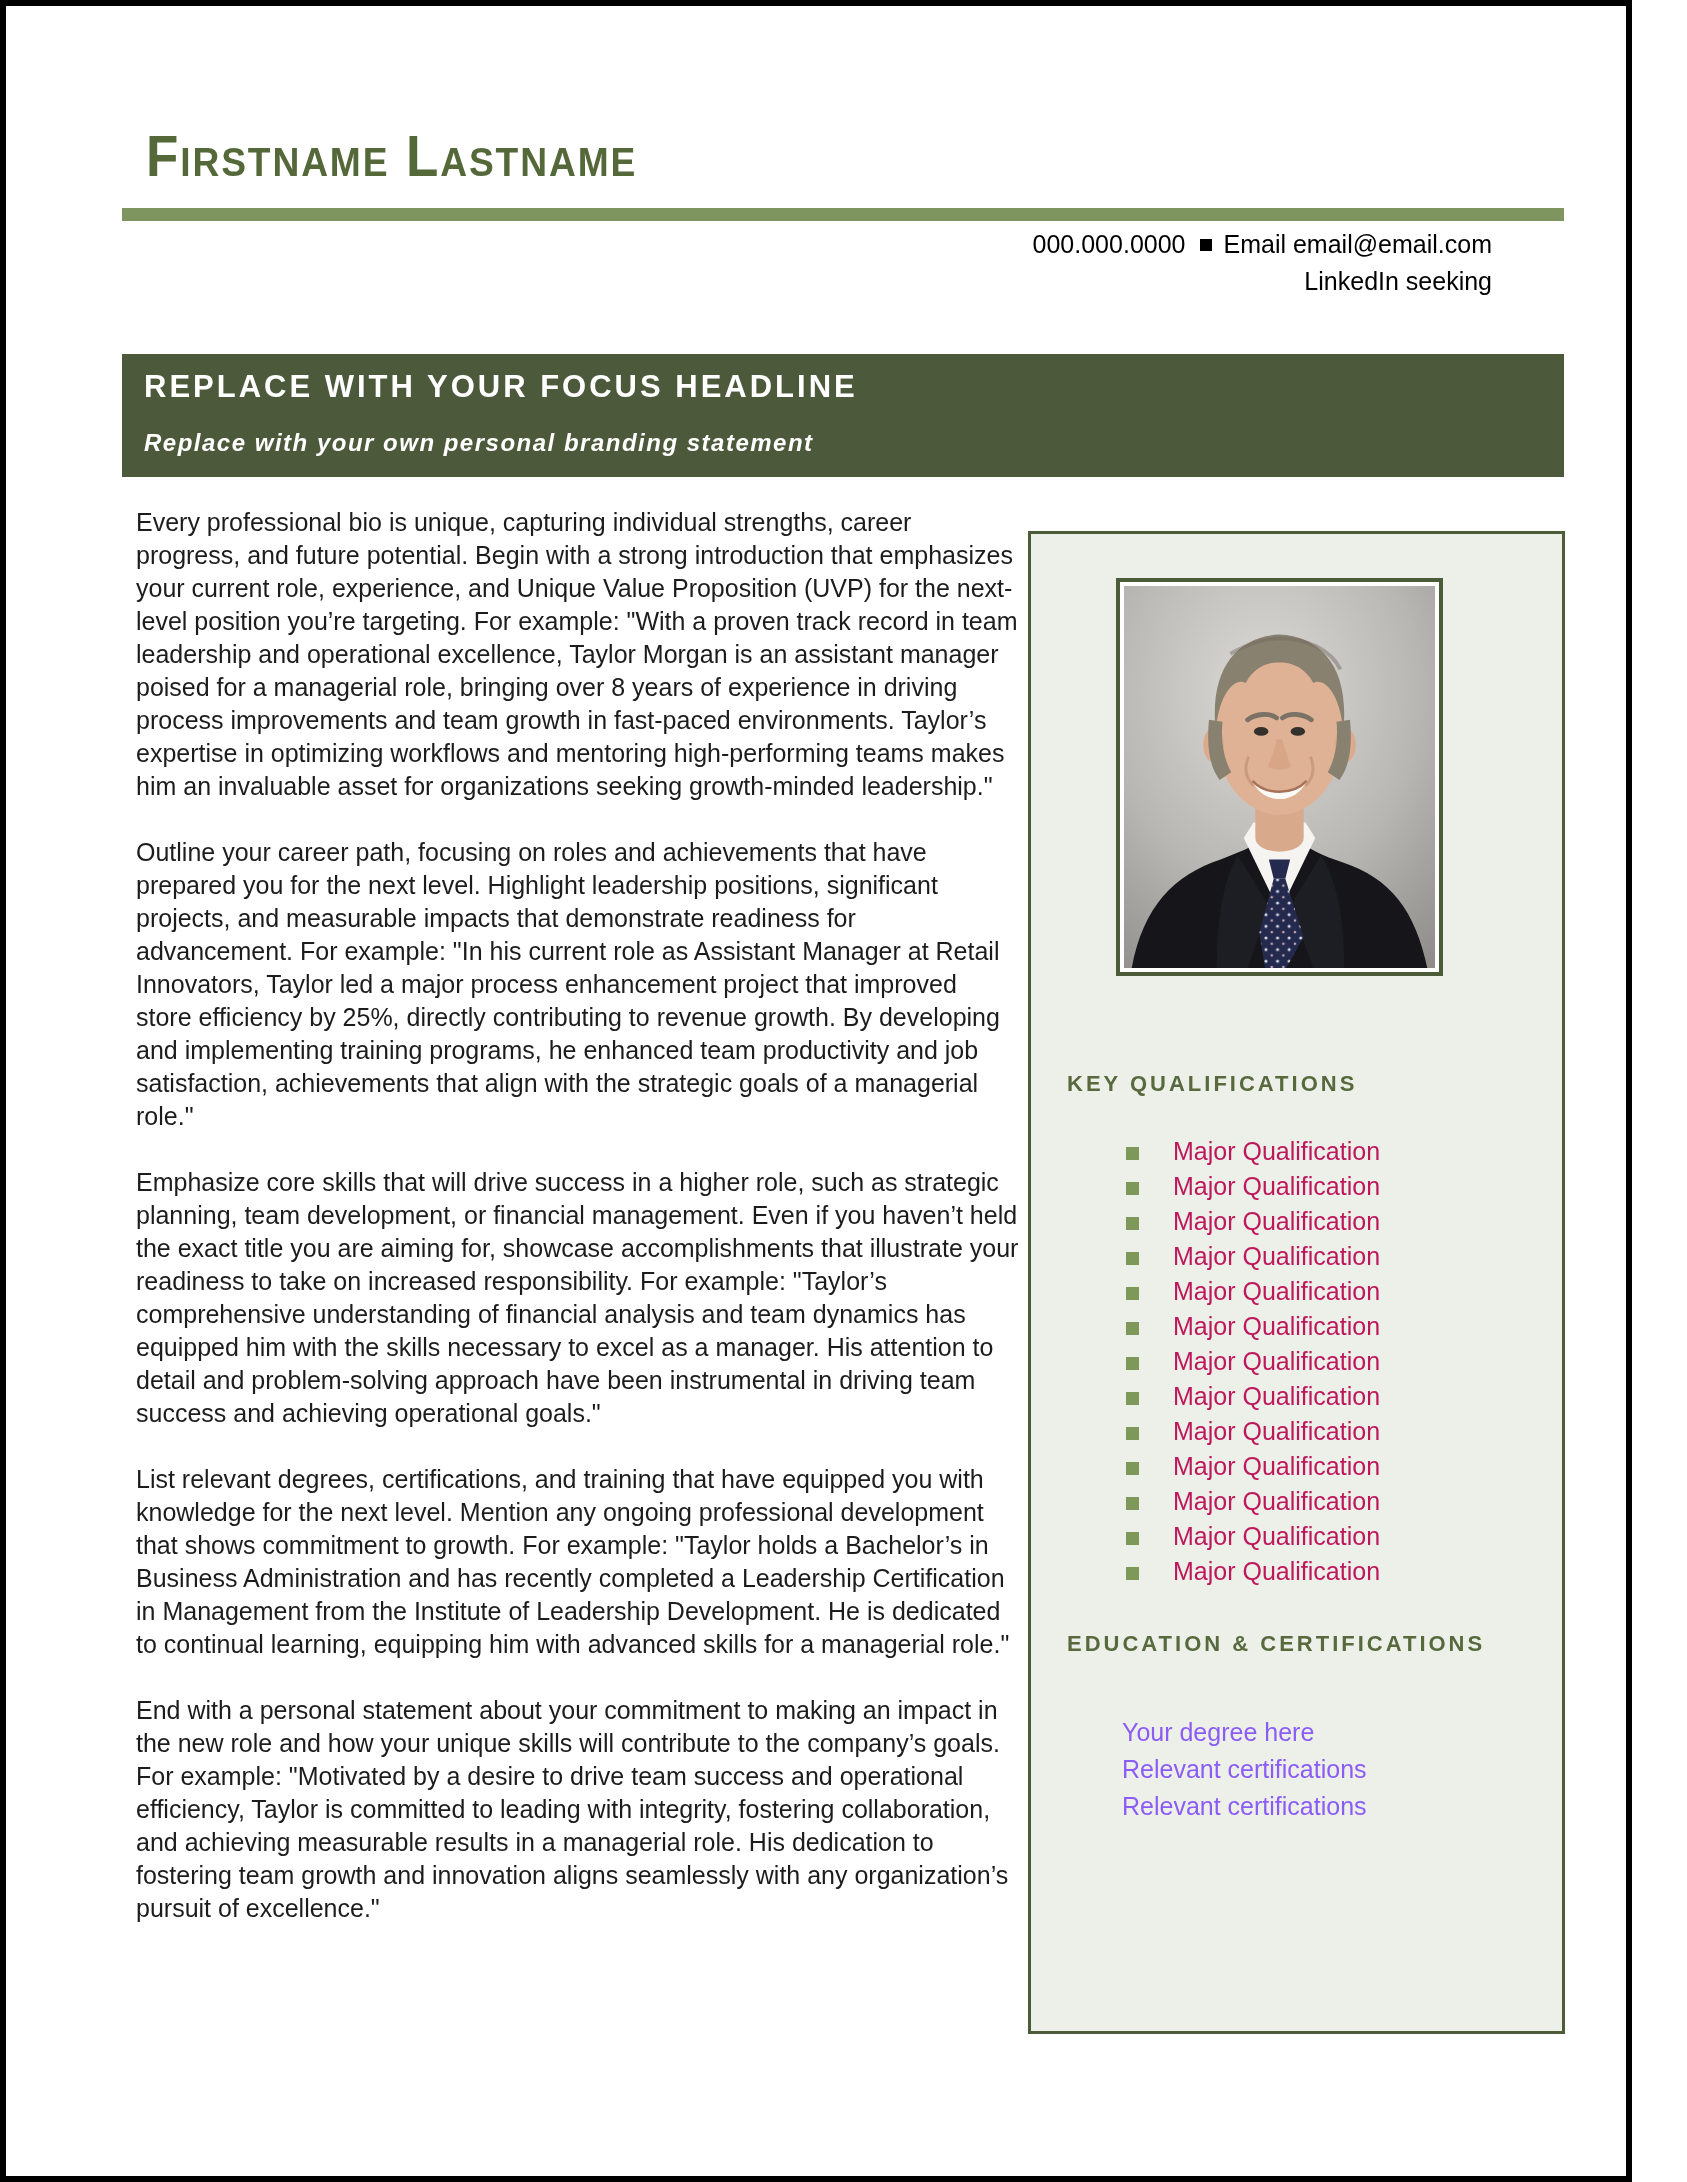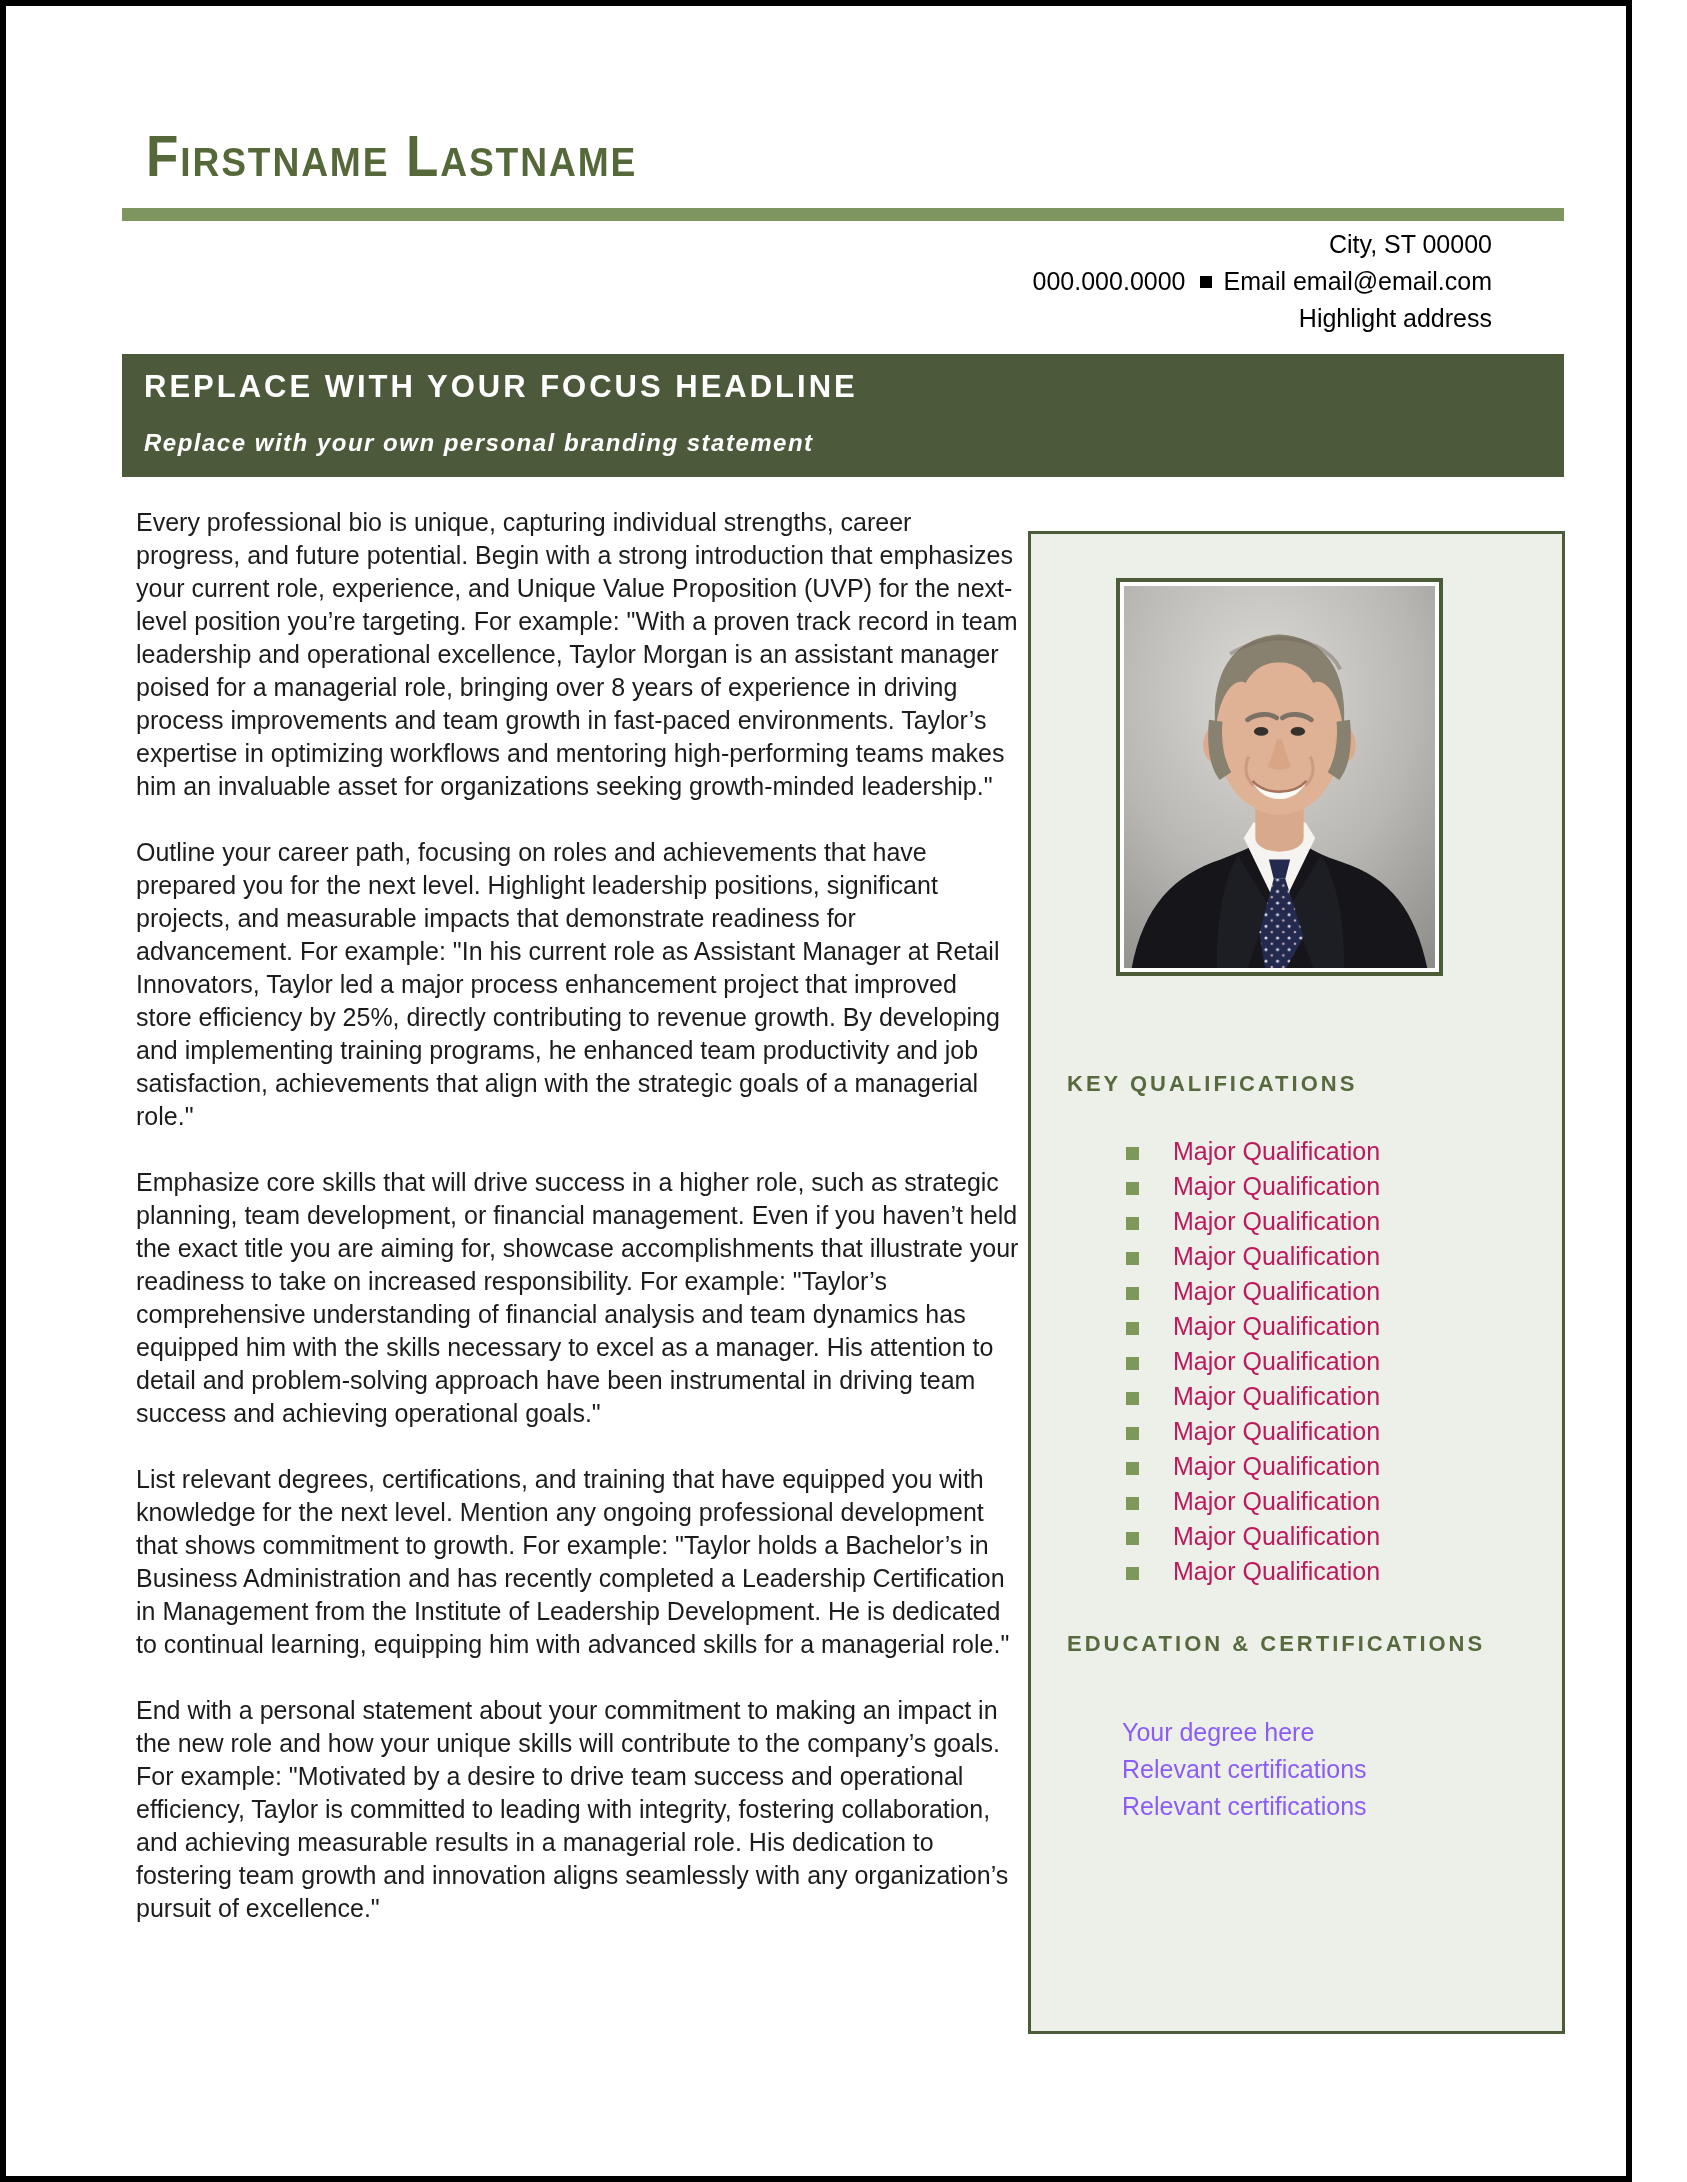--- a/index.html
+++ b/index.html
@@ -115,25 +115,24 @@
 </head>
 <body>
 
 <div class="page">
 
   <h1 class="name">Firstname Lastname</h1>
 
   <div class="name-rule"></div>
 
   <div class="contact">
-    <div>City, ST 00000</div>
     <div>
       <span>000.000.0000</span><span class="sq"></span><span>Email email@email.com</span>
     </div>
-    <div>Highlight address</div>
+    <div>LinkedIn seeking</div>
   </div>
 
   <div class="banner">
     <div class="banner-title">REPLACE WITH YOUR FOCUS HEADLINE</div>
     <div class="banner-sub">Replace with your own personal branding statement</div>
   </div>
 
   <div class="bio">
       <p>Every professional bio is unique, capturing individual strengths, career progress, and future potential. Begin with a strong introduction that emphasizes your current role, experience, and Unique Value Proposition (UVP) for the next-level position you’re targeting. For example: "With a proven track record in team leadership and operational excellence, Taylor Morgan is an assistant manager poised for a managerial role, bringing over 8 years of experience in driving process improvements and team growth in fast-paced environments. Taylor’s expertise in optimizing workflows and mentoring high-performing teams makes him an invaluable asset for organizations seeking growth-minded leadership."</p>
       <p>Outline your career path, focusing on roles and achievements that have prepared you for the next level. Highlight leadership positions, significant projects, and measurable impacts that demonstrate readiness for advancement. For example: "In his current role as Assistant Manager at Retail Innovators, Taylor led a major process enhancement project that improved store efficiency by 25%, directly contributing to revenue growth. By developing and implementing training programs, he enhanced team productivity and job satisfaction, achievements that align with the strategic goals of a managerial role."</p>

